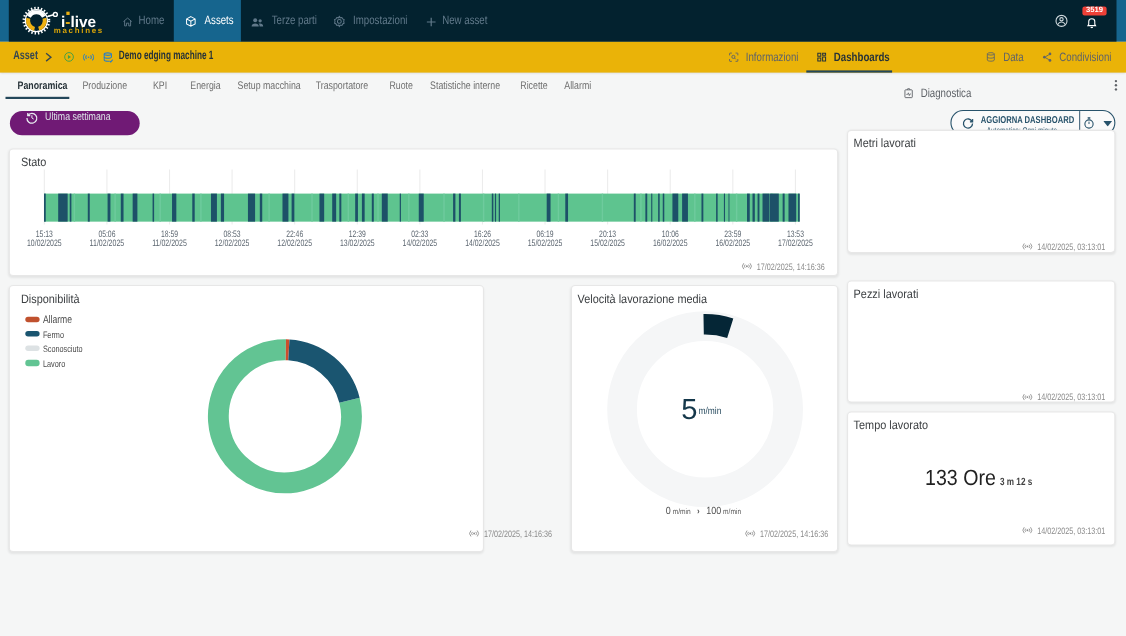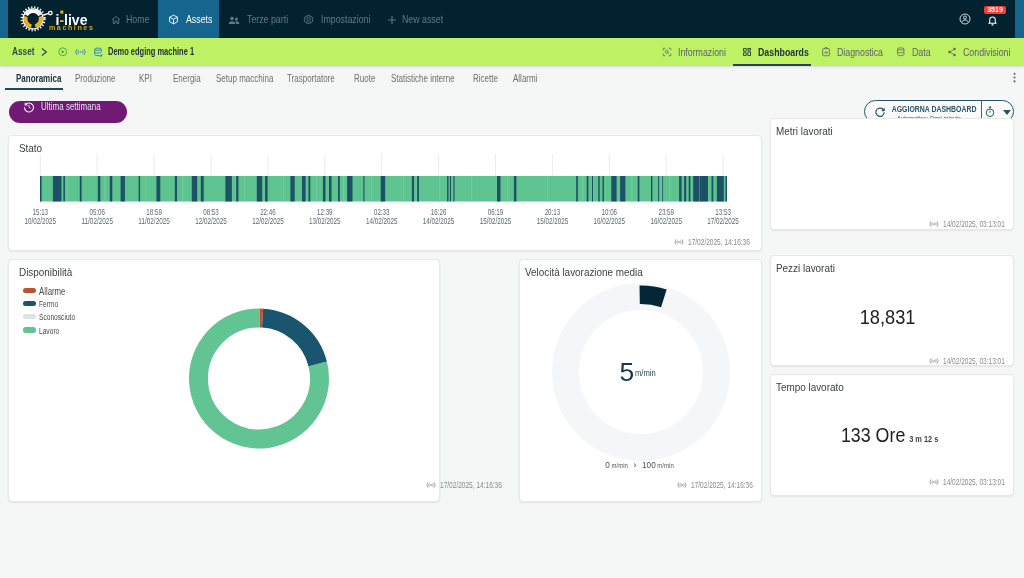--- a/index.html
+++ b/index.html
@@ -10,21 +10,21 @@
   #navbar { position:absolute; left:0; top:0; width:1024px; height:38px; background:#16658e; }
   #navbar-inner { position:absolute; left:8px; top:0; right:9px; height:38px; background:#03222f; }
   .nx { display:inline-block; transform:scaleX(0.8); transform-origin:0 50%; white-space:nowrap; }
   .nxc { display:inline-block; transform:scaleX(0.85); transform-origin:50% 50%; white-space:nowrap; }
   .navitem { position:absolute; top:0; height:38px; display:flex; align-items:center;
     color:#61798a; font-size:11px; }
   .navitem.active { background:#16658e; color:#fff; }
   #badge { position:absolute; left:984px; top:5.5px; width:22px; height:8.5px; background:#ee4037;
     border-radius:2px; color:#fff; font-size:7px; font-weight:bold; text-align:center; line-height:8.5px; }
   
-  #crumbbar { position:absolute; left:0; top:38px; width:1024px; height:28px; background:#bef264;
+  #crumbbar { position:absolute; left:0; top:38px; width:1024px; height:28px; background:#eab308;
     box-shadow:0 1px 2px rgba(0,0,0,.12); }
   .crumb-ico { position:absolute; top:0; }
   .rtab { position:absolute; top:0; height:28px; display:flex; align-items:center;
     color:#5f6368; font-size:11px; }
   .rtab svg { margin-right:6px; }
   .rtab.active { color:#263238; font-weight:bold; }
   
   #tabsrow { position:absolute; left:0; top:66px; width:1024px; height:26px; }
   .tab { position:absolute; top:7px; font-size:10px; color:#6e6e6e; }
   .tab.active { color:#263238; font-weight:bold; }
@@ -146,21 +146,21 @@
       </svg>
     <span class="nx">Informazioni</span>
   </div>
   <div class="rtab active" style="left:742px;">
     <svg width="10" height="10" viewBox="0 0 24 24" fill="none" stroke="#263238" stroke-width="2.2">
         <path d="M3.5 3.5 H10 V10 H3.5 Z M14 3.5 H20.5 V7.5 H14 Z M14 11.5 H20.5 V20.5 H14 Z M3.5 14 H10 V20.5 H3.5 Z"></path>
       </svg>
     <span class="nx">Dashboards</span>
   </div>
   <div class="abs" style="left:733px; top:26px; width:78px; height:2px; background:#23475a;"></div>
-  <div class="rtab" style="left:821px;">
+  <div class="rtab" style="left:821px;margin-top:33px;">
     <svg width="10" height="10" viewBox="0 0 24 24" fill="none" stroke="#5f6368" stroke-width="2">
         <rect x="4" y="4" width="16" height="17" rx="1.5"></rect>
         <path d="M9 4 a3 3 0 0 1 6 0"></path>
         <path d="M7 14 L10 14 L11.5 10.5 L13.5 16.5 L15 13 L17 13" stroke-width="1.7"></path>
       </svg>
     <span class="nx">Diagnostica</span>
   </div>
   <div class="rtab" style="left:896px;">
     <svg width="9.5" height="9.5" viewBox="0 0 24 24" fill="none" stroke="#5f6368" stroke-width="2">
         <ellipse cx="12" cy="5" rx="8" ry="2.8"></ellipse>
@@ -420,21 +420,20 @@
       <svg width="10" height="8" viewBox="0 0 26 20" fill="none" stroke="#8a8a8a" stroke-width="2">
         <circle cx="13" cy="10" r="2.2" fill="#8a8a8a" stroke="none"></circle>
         <path d="M9 6.2 a5.4 5.4 0 0 0 0 7.6 M17 6.2 a5.4 5.4 0 0 1 0 7.6"></path>
         <path d="M5.6 3 a10 10 0 0 0 0 14 M20.4 3 a10 10 0 0 1 0 14"></path>
       </svg>
       <span class="sc">17/02/2025, 14:16:36</span>
     </div>
 </div>
 <div class="card" id="card-pezzi" style="left:770px; top:255px; width:244px; height:111px;">
   <div class="ctitle" style="left:4.5px;"><span>Pezzi lavorati</span></div>
-  <div class="bignum" style="top:49.5px; left:-4px; font-size:20px;"><span class="nxc" style="transform:scaleX(0.91);">18,831</span></div>
   <div class="stamp" style="left:158px; top:100px;">
       <svg width="10" height="8" viewBox="0 0 26 20" fill="none" stroke="#8a8a8a" stroke-width="2">
         <circle cx="13" cy="10" r="2.2" fill="#8a8a8a" stroke="none"></circle>
         <path d="M9 6.2 a5.4 5.4 0 0 0 0 7.6 M17 6.2 a5.4 5.4 0 0 1 0 7.6"></path>
         <path d="M5.6 3 a10 10 0 0 0 0 14 M20.4 3 a10 10 0 0 1 0 14"></path>
       </svg>
       <span class="sc">14/02/2025, 03:13:01</span>
     </div>
 </div>
 <div class="card" id="card-tempo" style="left:770px; top:374px; width:244px; height:122px;">

